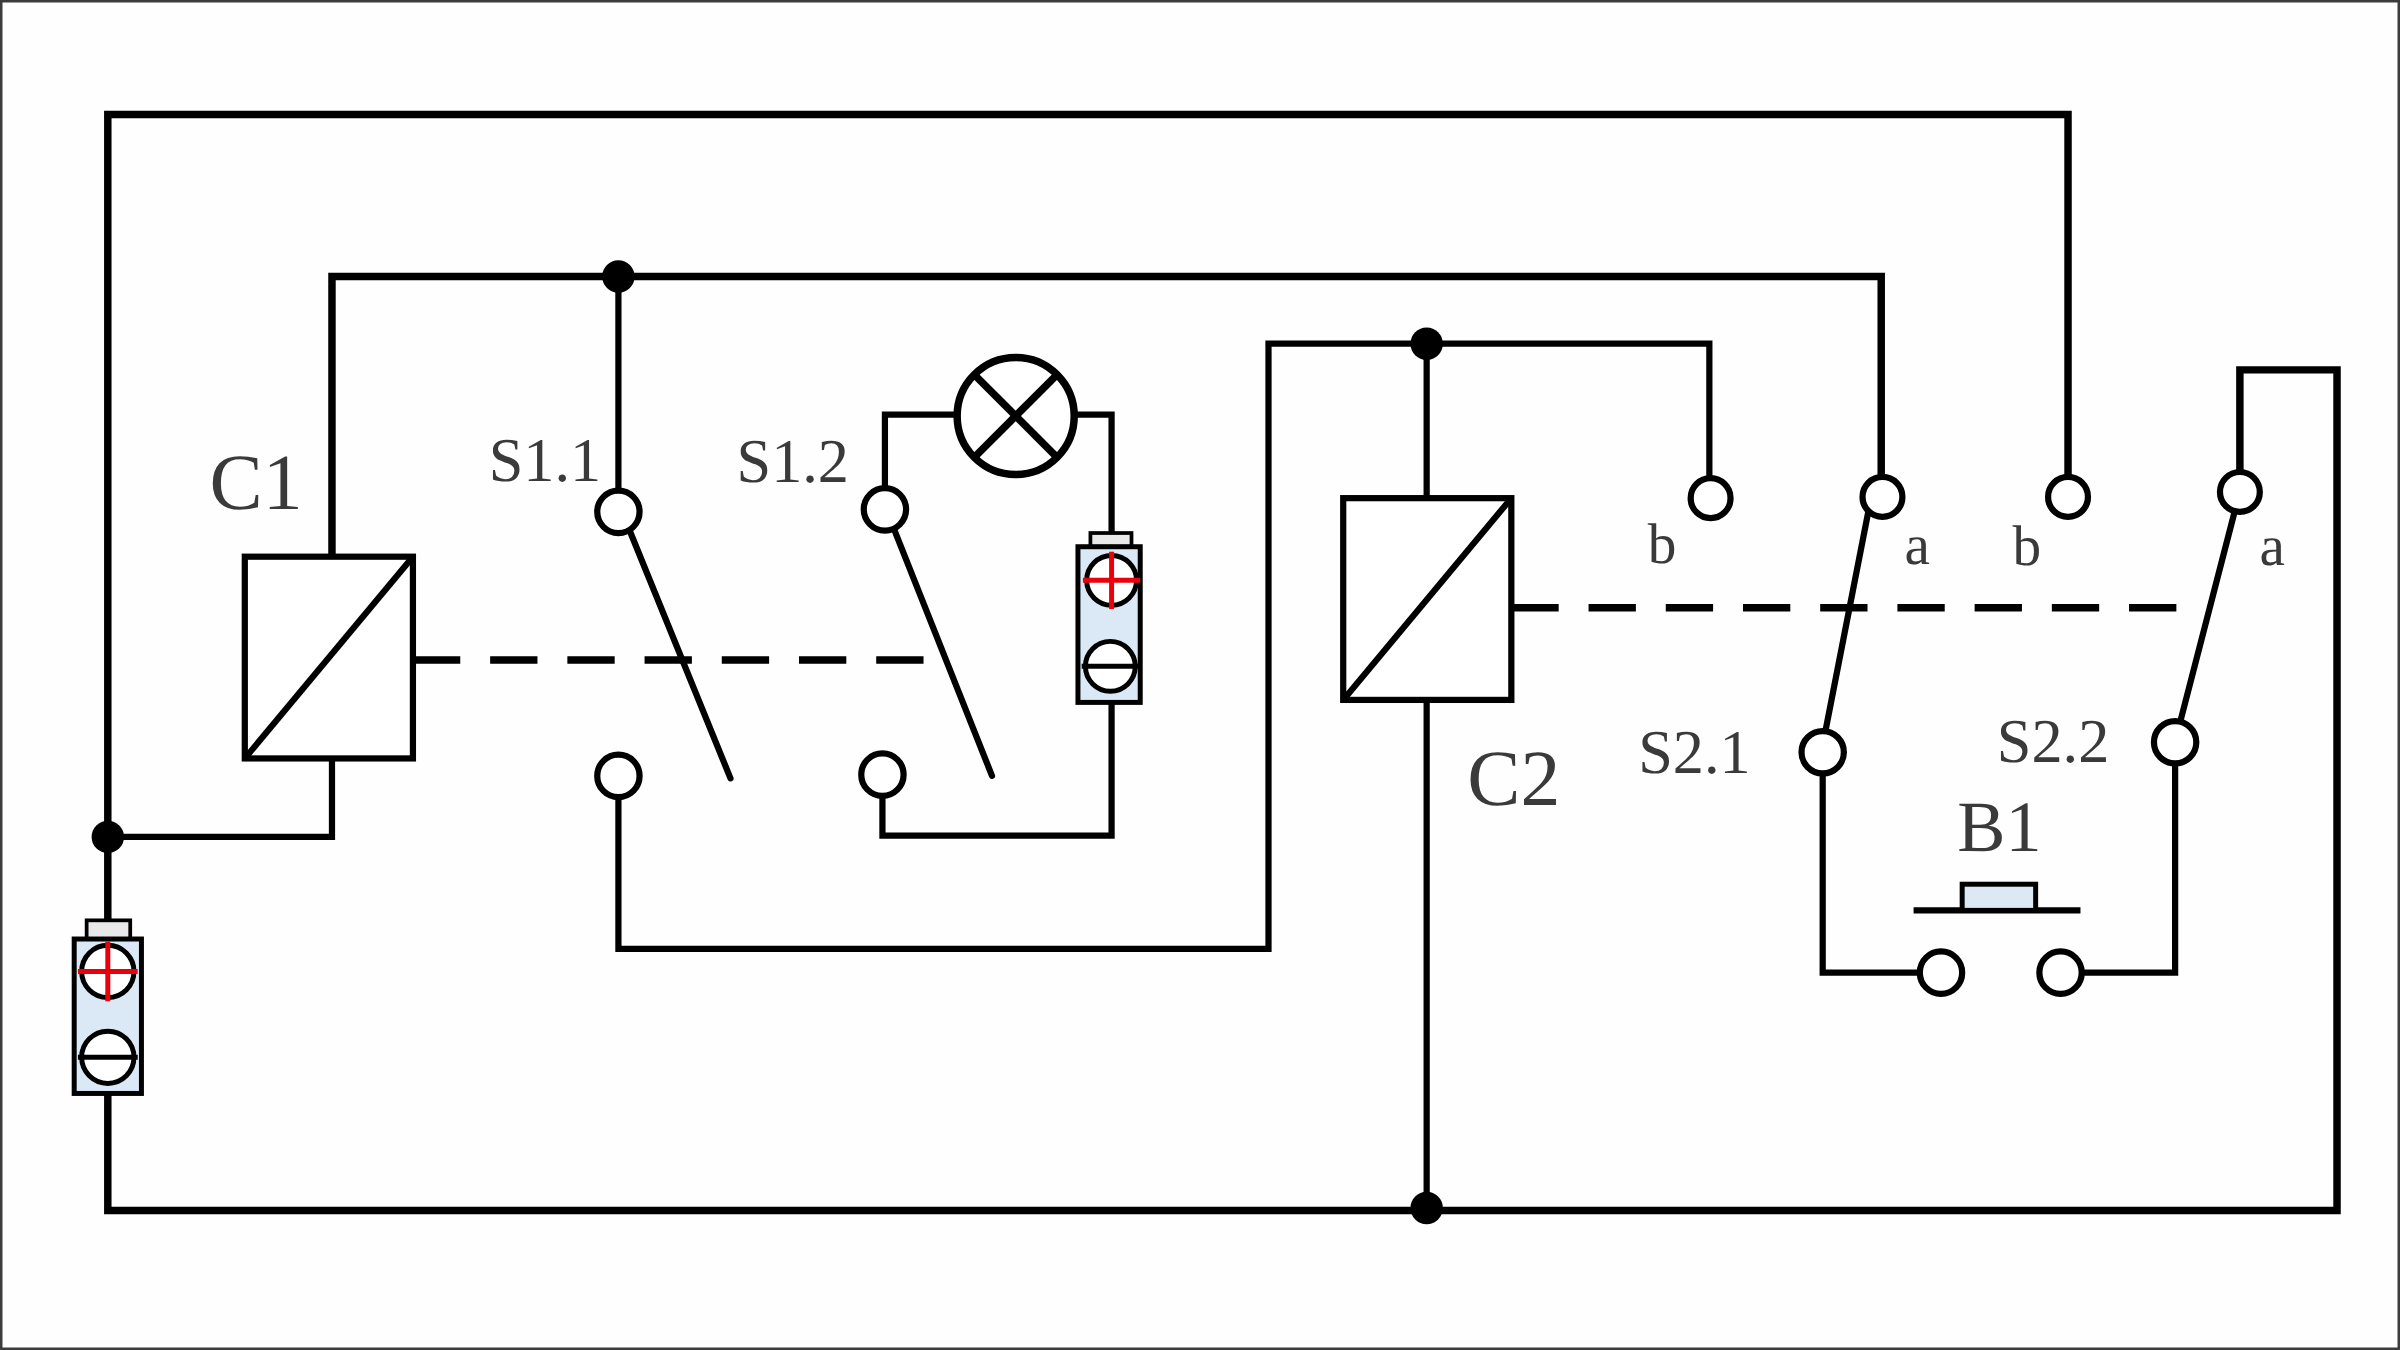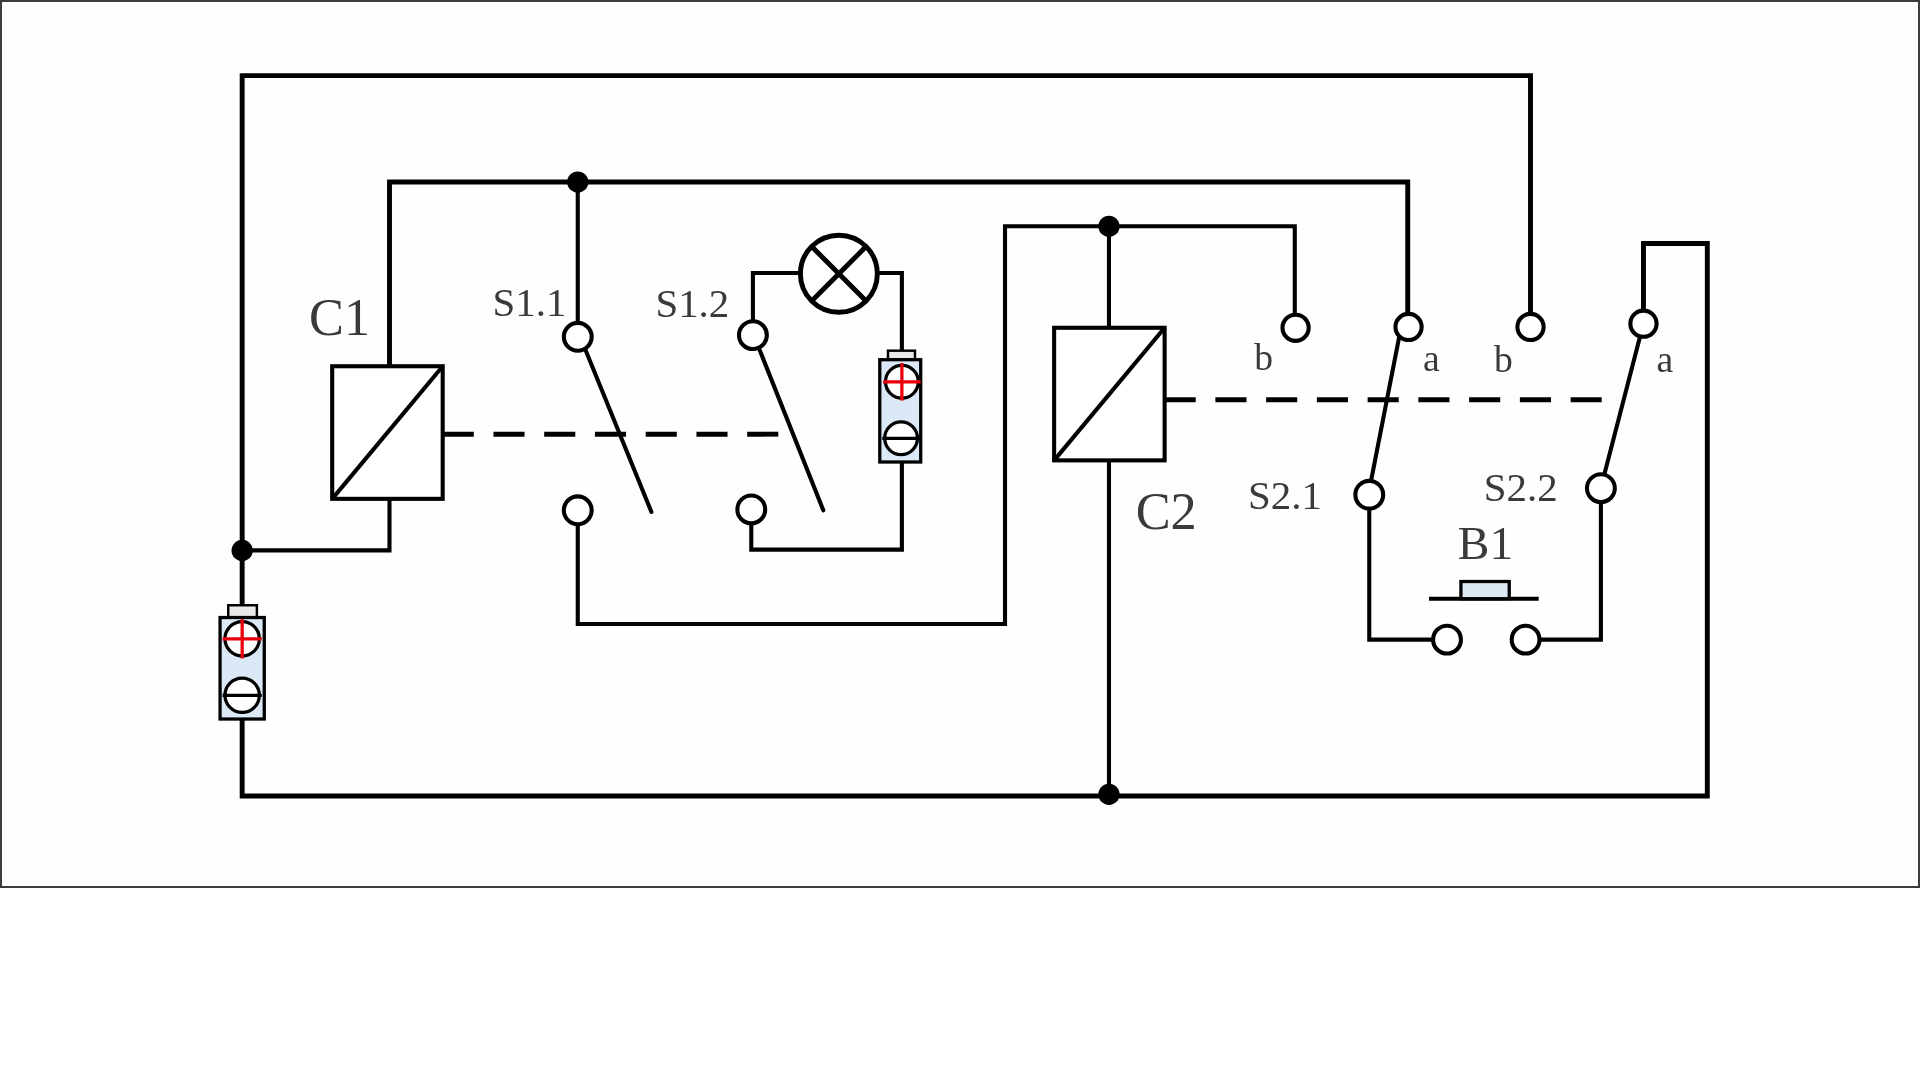--- a/index.html
+++ b/index.html
@@ -1,18 +1,18 @@
 <!DOCTYPE html>
 <html><head>
 <meta charset="utf-8">
 <style>
   html,body{margin:0;padding:0;background:#ffffff;}
   .frame{
     position:relative;
-    width:1920px;height:888px;
+    width:1920px;height:1080px;
     box-sizing:border-box;
     border:2px solid #3c3c3c;
     background:#fffefe;
     overflow:hidden;
     font-family:"Liberation Serif","DejaVu Serif",serif;
   }
   svg{display:block;width:100%;height:100%;}
   text{font-family:"Liberation Serif","DejaVu Serif",serif;}
 </style>
 </head>

